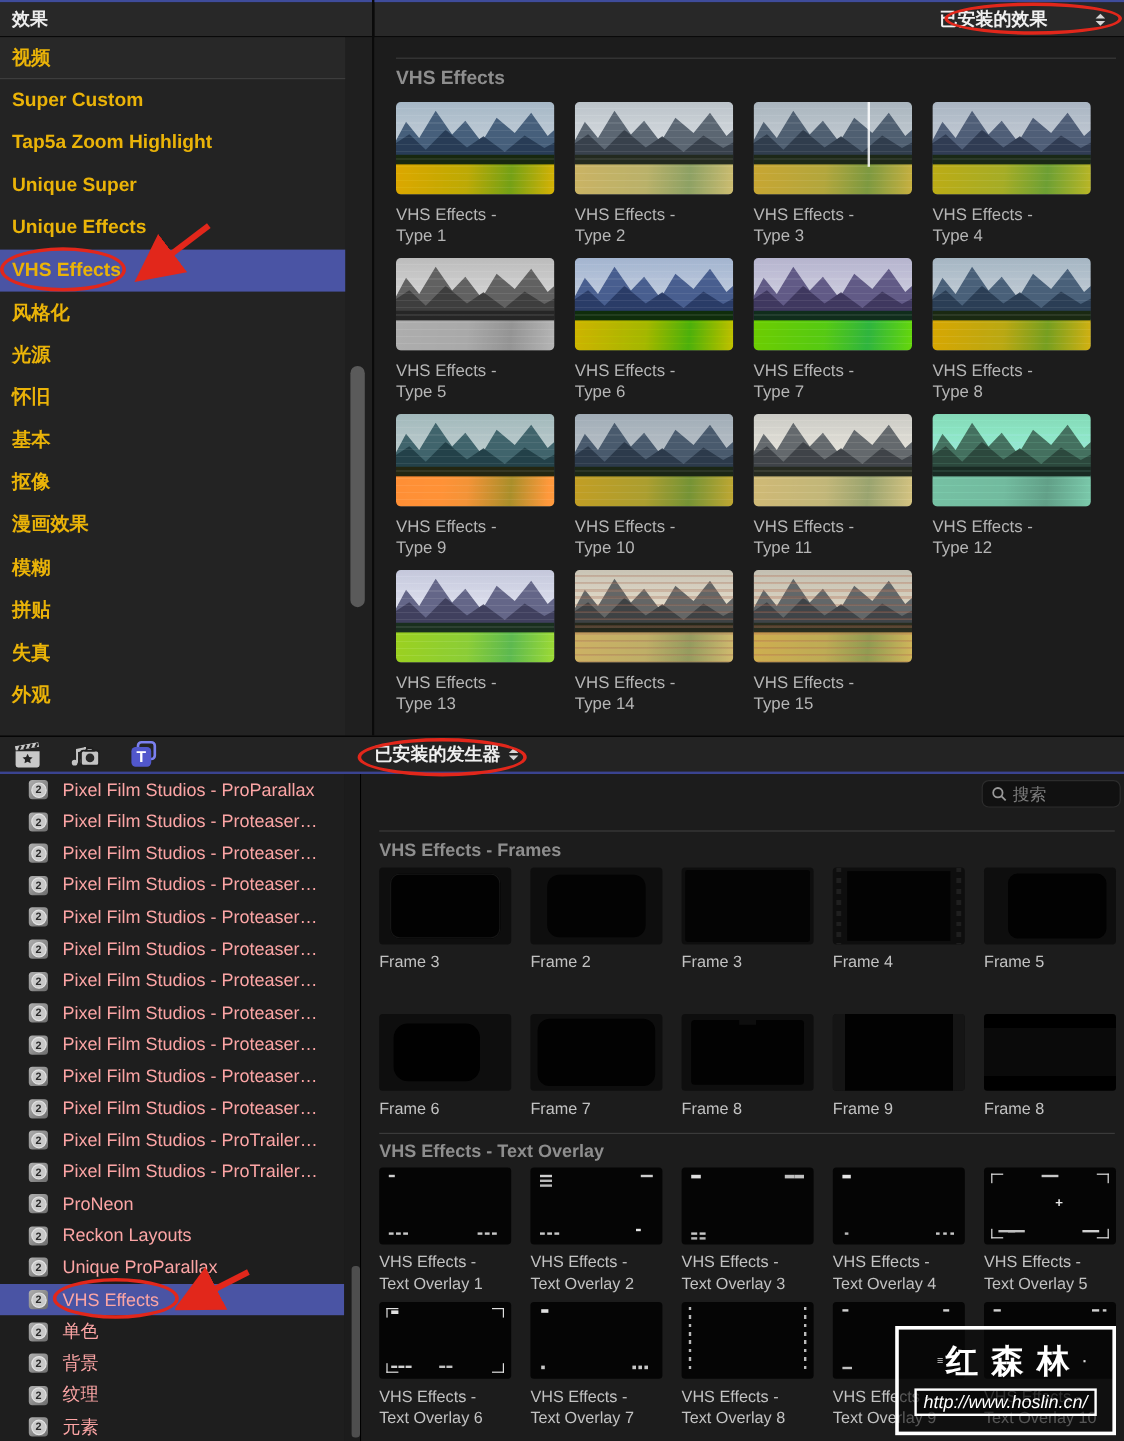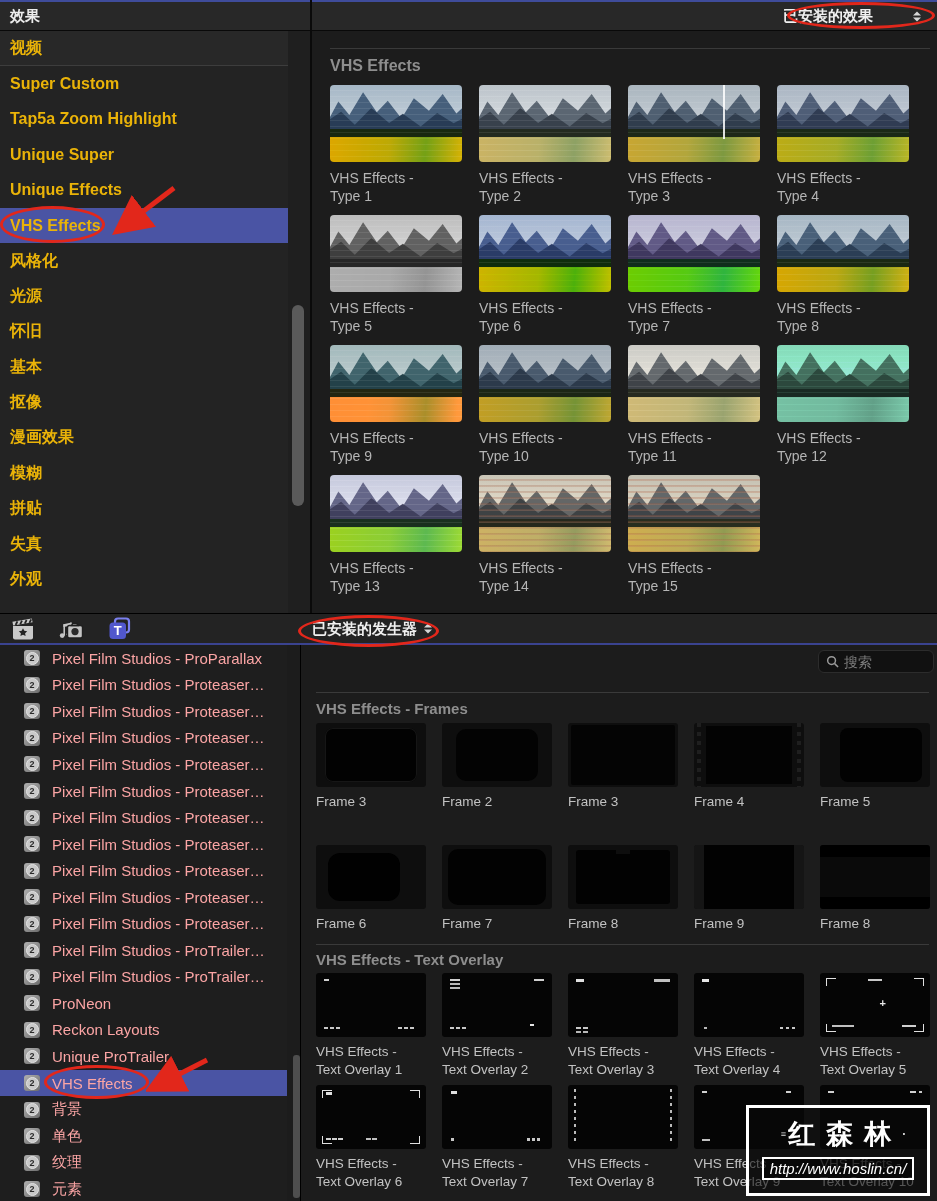--- a/index.html
+++ b/index.html
@@ -574,33 +574,33 @@
       <div class="brow">
         <span class="gicon"></span>
         <span class="txt">ProNeon</span>
       </div>
       <div class="brow">
         <span class="gicon"></span>
         <span class="txt">Reckon Layouts</span>
       </div>
       <div class="brow">
         <span class="gicon"></span>
-        <span class="txt">Unique ProTrailer</span>
+        <span class="txt">Unique ProParallax</span>
       </div>
       <div class="brow sel">
         <span class="gicon"></span>
         <span class="txt">VHS Effects</span>
       </div>
       <div class="brow">
         <span class="gicon"></span>
+        <span class="txt">单色</span>
+      </div>
+      <div class="brow">
+        <span class="gicon"></span>
         <span class="txt">背景</span>
-      </div>
-      <div class="brow">
-        <span class="gicon"></span>
-        <span class="txt">单色</span>
       </div>
       <div class="brow">
         <span class="gicon"></span>
         <span class="txt">纹理</span>
       </div>
       <div class="brow">
         <span class="gicon"></span>
         <span class="txt">元素</span>
       </div>
     </nav>

